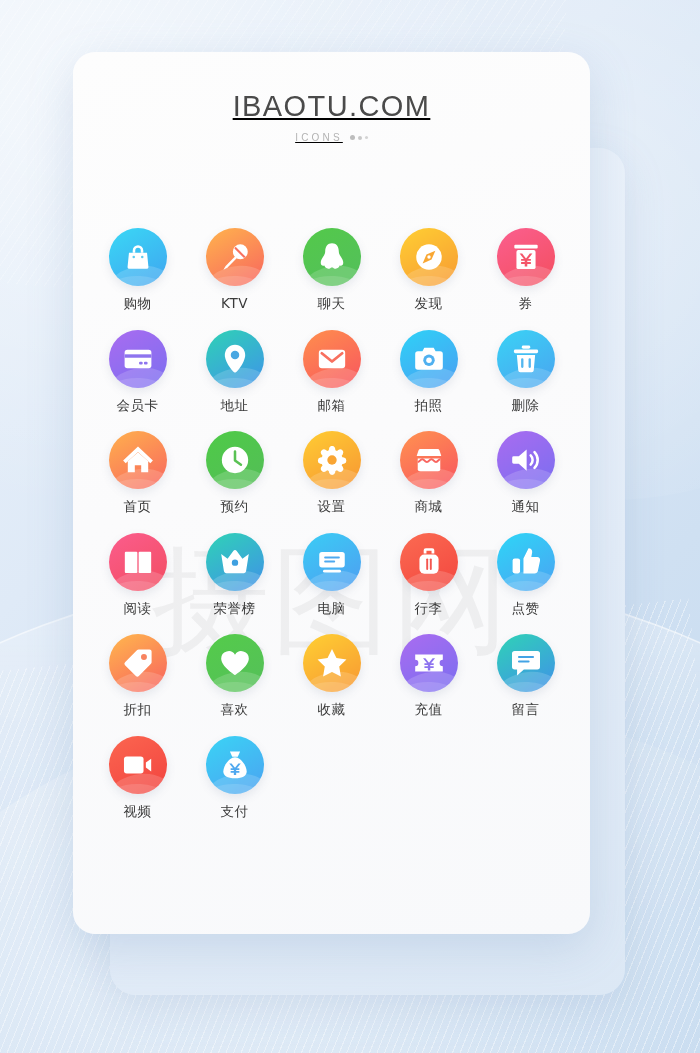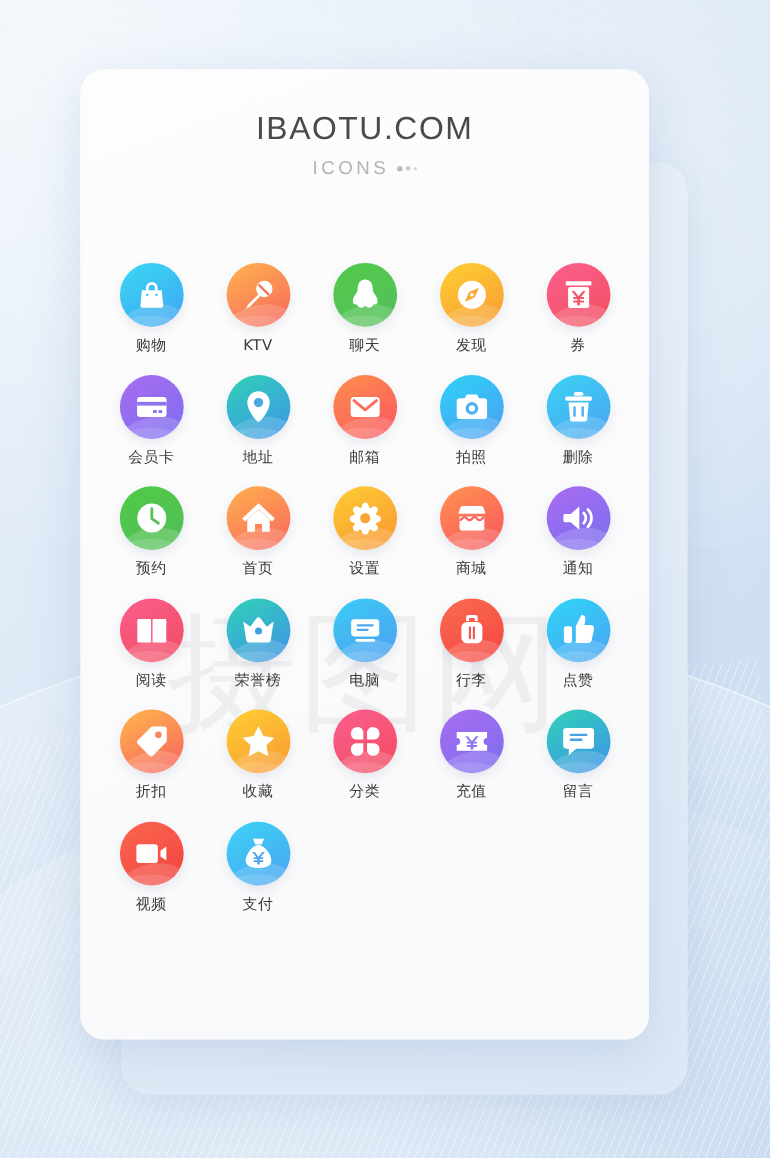--- a/index.html
+++ b/index.html
@@ -26,28 +26,28 @@
   .bg-arc{position:absolute;left:-300px;bottom:-420px;width:1300px;height:900px;
       border-radius:50%;border-top:2px solid rgba(255,255,255,.5);
       background:linear-gradient(180deg,rgba(255,255,255,.28),rgba(255,255,255,0) 40%);}
 
   
   .back-card{position:absolute;left:110px;top:148px;width:515px;height:847px;
       border-radius:26px;background:linear-gradient(150deg,#eef4fb 0%,#e4edf8 60%,#dce8f5 100%);
       box-shadow:0 12px 40px rgba(120,150,190,.18);}
 
   
-  .card{position:absolute;left:73px;top:63px;width:517px;height:882px;
+  .card{position:absolute;left:73px;top:52px;width:517px;height:882px;
       border-radius:22px;background:linear-gradient(160deg,#fdfdfd 0%,#fbfbfc 45%,#f8f9fb 100%);
-      box-shadow:0 14px 46px rgba(105,140,185,.22);overflow:hidden;}
+      box-shadow:0 14px 46px rgba(105,140,185,.22);overflow:hidden;text-decoration:underline;}
 
   .header{padding-top:40px;text-align:center;}
   .title{font-size:29px;letter-spacing:1.4px;color:#4a4a4a;font-weight:400;line-height:1;}
   .subrow{margin-top:11px;display:flex;align-items:center;justify-content:center;gap:7px;}
-  .subtitle{font-size:17px;letter-spacing:3.2px;color:#b3b3b3;}
+  .subtitle{font-size:10px;letter-spacing:3.2px;color:#b3b3b3;}
   .dots{display:flex;align-items:center;gap:3px;}
   .dots i{display:block;border-radius:50%;background:#bdbdbd;}
   .dots i:nth-child(1){width:5px;height:5px;}
   .dots i:nth-child(2){width:4px;height:4px;background:#c9c9c9;}
   .dots i:nth-child(3){width:3px;height:3px;background:#d4d4d4;}
 
   
   .watermark{position:absolute;left:50%;top:470px;transform:translateX(-50%) ;
      font-size:118px;color:rgba(150,150,150,.11);font-family:"DejaVu Sans",sans-serif;
      letter-spacing:2px;white-space:nowrap;pointer-events:none;user-select:none;}
@@ -235,44 +235,44 @@
               <rect x="4.6" y="7" width="22.8" height="3.6" rx="1.4" fill="#fff"></rect>
               <path fill="#fff" d="M7.4 12.2h17.2l-1.3 14.4a2 2 0 0 1-2 1.8H10.7a2 2 0 0 1-2-1.8z"></path>
               <rect x="11.4" y="15.4" width="2.2" height="9" rx="1" fill="#53b6ef"></rect>
               <rect x="18.4" y="15.4" width="2.2" height="9" rx="1" fill="#53b6ef"></rect>
             </svg>
           </span>
         </div>
         <div class="label">删除</div>
       </div>
       <div class="cell">
+        <div class="circle" style="background: linear-gradient(150deg, rgb(255, 177, 77) 0%, rgb(248, 101, 95) 100%);">
+          <div class="wave2"></div>
+          <div class="wave"></div>
+          <span class="glyph">
+            <svg viewBox="0 0 32 32">
+              <path fill="#fff" d="M16 3.2 30 16.4l-2.4 2.6L16 8.4 4.4 19 2 16.4z"></path>
+              <path fill="#fff" d="M6.4 17.2 16 8.8l9.6 8.4v10.4H19v-6.6h-6v6.6H6.4z"></path>
+            </svg>
+          </span>
+        </div>
+        <div class="label">首页</div>
+      </div>
+      <div class="cell">
         <div class="circle" style="background: linear-gradient(150deg, rgb(78, 203, 71) 0%, rgb(84, 189, 88) 100%);">
           <div class="wave2"></div>
           <div class="wave"></div>
           <span class="glyph">
             <svg viewBox="0 0 32 32">
               <circle cx="16" cy="16" r="12.4" fill="#fff"></circle>
               <path d="M16 8v8.4l5.6 4" stroke="#5ac254" stroke-width="2.4" fill="none" stroke-linecap="round" stroke-linejoin="round"></path>
             </svg>
           </span>
         </div>
         <div class="label">预约</div>
-      </div>
-      <div class="cell">
-        <div class="circle" style="background: linear-gradient(150deg, rgb(255, 177, 77) 0%, rgb(248, 101, 95) 100%);">
-          <div class="wave2"></div>
-          <div class="wave"></div>
-          <span class="glyph">
-            <svg viewBox="0 0 32 32">
-              <path fill="#fff" d="M16 3.2 30 16.4l-2.4 2.6L16 8.4 4.4 19 2 16.4z"></path>
-              <path fill="#fff" d="M6.4 17.2 16 8.8l9.6 8.4v10.4H19v-6.6h-6v6.6H6.4z"></path>
-            </svg>
-          </span>
-        </div>
-        <div class="label">首页</div>
       </div>
       <div class="cell">
         <div class="circle" style="background: linear-gradient(150deg, rgb(255, 205, 51) 0%, rgb(247, 149, 51) 100%);">
           <div class="wave2"></div>
           <div class="wave"></div>
           <span class="glyph">
             <svg viewBox="0 0 32 32">
               <path fill="#fff" d="M16 2.6c1.6 0 2.8 1.3 3 2.8l.2 1.5 1.5.7 1.2-1a3 3 0 0 1 4.2 4.2l-1 1.2.7 1.5 1.5.2a3 3 0 0 1 0 5.8l-1.5.2-.7 1.5 1 1.2a3 3 0 0 1-4.2 4.2l-1.2-1-1.5.7-.2 1.5a3 3 0 0 1-5.8 0l-.2-1.5-1.5-.7-1.2 1a3 3 0 0 1-4.2-4.2l1-1.2-.7-1.5-1.5-.2a3 3 0 0 1 0-5.8l1.5-.2.7-1.5-1-1.2a3 3 0 0 1 4.2-4.2l1.2 1 1.5-.7.2-1.5c.2-1.5 1.4-2.8 3-2.8z"></path>
               <circle cx="16" cy="16" r="4.4" fill="#f9a533"></circle>
             </svg>
@@ -383,45 +383,42 @@
           <span class="glyph">
             <svg viewBox="0 0 32 32">
               <path fill="#fff" d="M16.6 3.2h10.2a2 2 0 0 1 2 2v10.2a2 2 0 0 1-.6 1.4L16.8 28.2a2 2 0 0 1-2.8 0L3.8 18a2 2 0 0 1 0-2.8L15.2 3.8a2 2 0 0 1 1.4-.6z"></path>
               <circle cx="21.6" cy="10.4" r="2.8" fill="#f8835f"></circle>
             </svg>
           </span>
         </div>
         <div class="label">折扣</div>
       </div>
       <div class="cell">
+        <div class="circle" style="background: linear-gradient(150deg, rgb(84, 204, 74) 0%, rgb(85, 191, 90) 100%);">
+          <div class="wave2"></div>
+          <div class="wave"></div>
+          <span class="glyph">
+            <svg viewBox="0 0 32 32">
+              <path fill="#fff" d="M16 27.4S3 19.4 3 11.8A7 7 0 0 1 16 8.2 7 7 0 0 1 29 11.8c0 7.6-13 15.6-13 15.6z"></path>
+            </svg>
+          </span>
+        </div>
+        <div class="label">喜欢</div>
+      </div>
+      <div class="cell">
         <div class="circle" style="background: linear-gradient(150deg, rgb(255, 208, 51) 0%, rgb(247, 151, 51) 100%);">
           <div class="wave2"></div>
           <div class="wave"></div>
           <span class="glyph">
             <svg viewBox="0 0 32 32">
               <path fill="#fff" d="m16 2.8 4.2 8.6 9.4 1.4-6.8 6.6 1.6 9.4L16 24.4l-8.4 4.4 1.6-9.4-6.8-6.6 9.4-1.4z"></path>
             </svg>
           </span>
         </div>
         <div class="label">收藏</div>
-      </div>
-      <div class="cell">
-        <div class="circle" style="background: linear-gradient(150deg, rgb(251, 95, 143) 0%, rgb(243, 75, 94) 100%);">
-          <div class="wave2"></div>
-          <div class="wave"></div>
-          <span class="glyph">
-            <svg viewBox="0 0 32 32">
-              <path fill="#fff" d="M14.4 14.4H7.8a5.4 5.4 0 1 1 6.6-6.6z"></path>
-              <path fill="#fff" d="M17.6 14.4V7.8a5.4 5.4 0 1 1 6.6 6.6z"></path>
-              <path fill="#fff" d="M14.4 17.6v6.6a5.4 5.4 0 1 1-6.6-6.6z"></path>
-              <path fill="#fff" d="M17.6 17.6h6.6a5.4 5.4 0 1 1-6.6 6.6z"></path>
-            </svg>
-          </span>
-        </div>
-        <div class="label">分类</div>
       </div>
       <div class="cell">
         <div class="circle" style="background: linear-gradient(150deg, rgb(170, 108, 240) 0%, rgb(122, 110, 240) 100%);">
           <div class="wave2"></div>
           <div class="wave"></div>
           <span class="glyph">
             <svg viewBox="0 0 32 32">
               <path fill="#fff" d="M3 8h26v5a3 3 0 0 0 0 6v5H3v-5a3 3 0 0 0 0-6z"></path>
               <path fill="#8e74ef" d="m12.6 11.6 3.4 4.2 3.4-4.2h2.3l-3.8 4.7h2.5v1.6h-3.2v1.2h3.2v1.6h-3.2v2.3h-2.3v-2.3h-3.2v-1.6h3.2v-1.2h-3.2v-1.6h2.5l-3.8-4.7z"></path>
             </svg>

